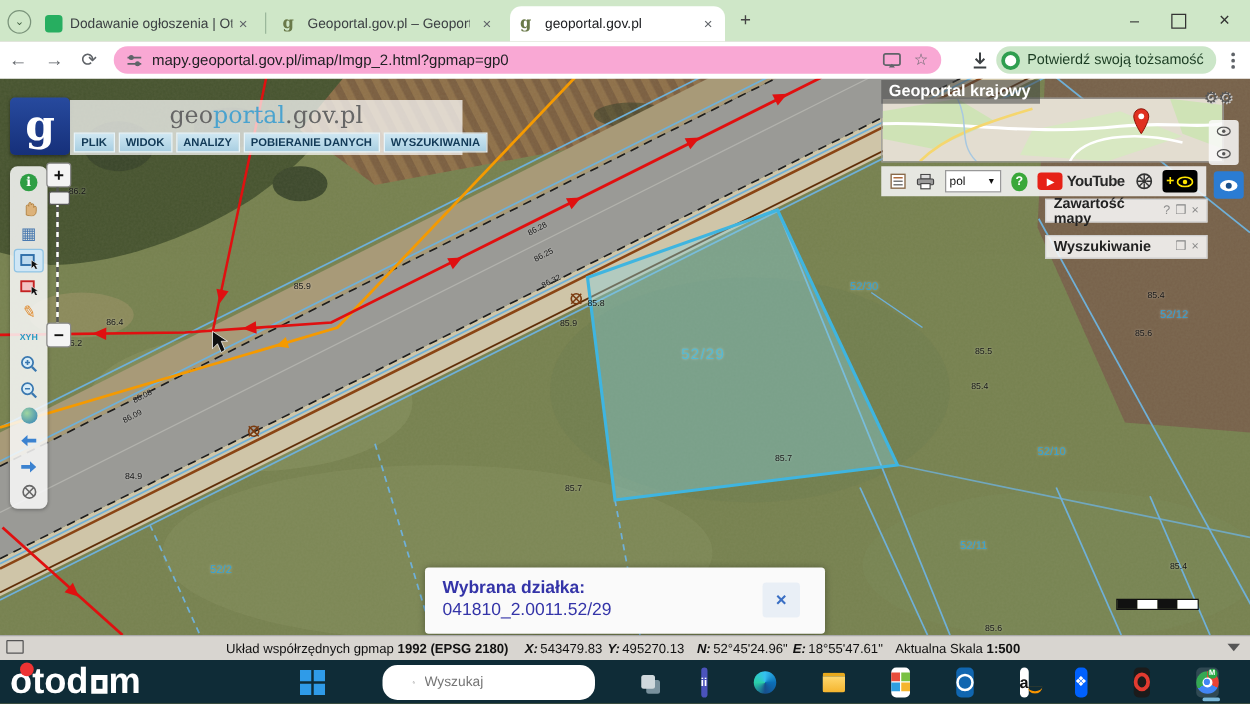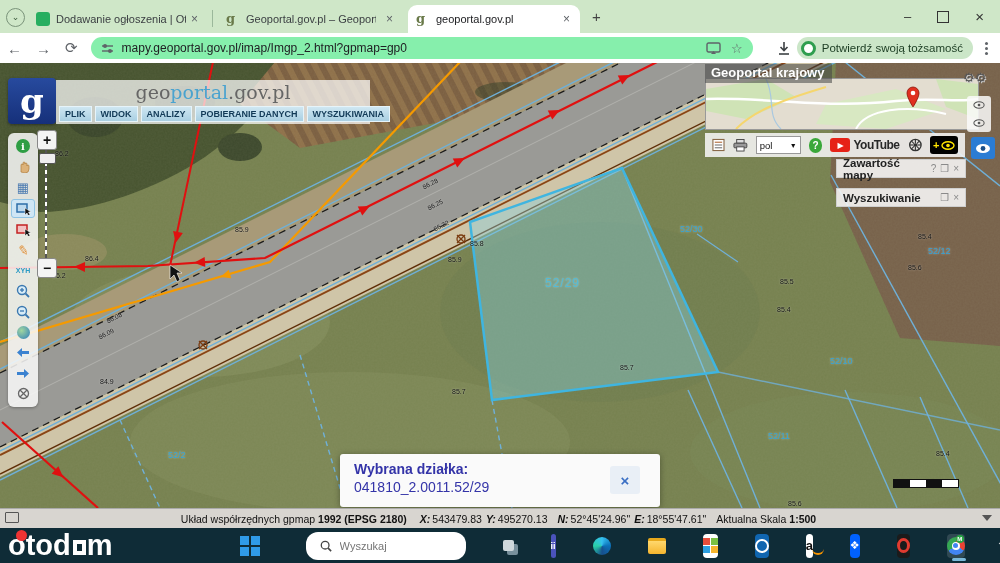--- a/index.html
+++ b/index.html
@@ -12,21 +12,21 @@
        padding:0 8px;font-size:11px;color:#3c4043;box-sizing:border-box;}
   .tab.inactive{background:transparent;}
   .tab.active{background:#fff;color:#202124;}
   .tab .tclose{margin-left:auto;color:#5f6368;font-size:12px;padding:0 2px;cursor:default;}
   .tab .title{white-space:nowrap;overflow:hidden;max-width:130px;margin-left:6px;}
   .favicon{width:14px;height:14px;border-radius:3px;flex:0 0 14px;}
   .tabdiv{top:10px;width:1px;height:17px;background:#9bb89b;}
   #winctrl{right:0;top:0;height:33px;display:flex;align-items:center;gap:26px;padding:0 16px;color:#333;}
   #toolbar{left:0;top:33px;width:1000px;height:30px;background:#ffffff;display:flex;align-items:center;}
   .navbtn{color:#5f6368;font-size:15px;margin:0 7px;}
-  #urlbar{height:22px;background:#86efac;border-radius:12px;flex:1;max-width:650px;
+  #urlbar{height:22px;background:#f9a8d4;border-radius:12px;flex:1;max-width:650px;
           display:flex;align-items:center;padding:0 10px;font-size:12px;color:#3c4043;margin-left:6px;}
   #urlbar .url{flex:1;margin-left:8px;color:#202124;}
   .pill{height:22px;background:#cbe6c8;border-radius:12px;display:flex;align-items:center;
         font-size:11.5px;color:#1b3c22;padding:0 10px 0 4px;margin:0 6px;}
   .ring{width:15px;height:15px;border-radius:50%;border:3px solid #2f9e4f;box-sizing:border-box;margin-right:6px;background:#fff;}
   .dots3{width:3px;height:3px;border-radius:50%;background:#5f6368;box-shadow:0 -5px 0 #5f6368,0 5px 0 #5f6368;margin:0 12px 0 6px;}
   
   #map{left:0;top:62px;width:1000px;height:446px;}
   .mlabel{position:absolute;font-size:7px;color:#161616;text-shadow:0 0 2px rgba(255,255,255,.5);}
   .mlabel.p{color:#2fa3dc;font-weight:normal;font-size:9px;opacity:.95;}
@@ -93,21 +93,21 @@
   #sbcaret{position:absolute;right:8px;top:515px;width:0;height:0;border-left:5px solid transparent;
            border-right:5px solid transparent;border-top:6px solid #555;}
   
   #taskbar{left:0;top:528px;width:1000px;height:35px;background:#0f2c37;display:flex;align-items:center;gap:32px;}
   #otodom{font-size:29px;font-weight:800;color:#fff;letter-spacing:0px;margin-left:8px;display:flex;align-items:center;}
   #otosq{width:13px;height:15px;border:4px solid #fff;box-sizing:border-box;margin:4px 1px 0 2px;}
   #brandbadge{position:absolute;left:16px;top:530px;width:11px;height:11px;border-radius:50%;background:#e33;}
   #startbtn{margin-left:95px;width:20px;height:20px;display:grid;grid-template-columns:9px 9px;grid-gap:2px;}
   #startbtn div{background:#2f9be8;width:9px;height:9px;}
   #tsearch{margin-left:14px;width:170px;height:28px;background:#fff;border-radius:12px;display:flex;
-           align-items:center;padding:0 14px;font-size:11px;color:#444;border:none;box-sizing:border-box;}
+           align-items:center;padding:0 24px;font-size:11px;color:#444;border:none;box-sizing:border-box;}
   #tsearch input{border:none;outline:none;font-size:11px;width:110px;margin-left:6px;color:#333;background:transparent;}
   .tico{width:24px;height:24px;margin-left:5px;border-radius:4px;display:flex;align-items:center;
         justify-content:center;font-size:12px;font-weight:bold;color:#fff;position:relative;}
   .tico.activeapp{background:rgba(255,255,255,.14);}
   .underline{position:absolute;bottom:-3px;left:5px;width:14px;height:3px;border-radius:2px;background:#7ab8d9;}
   #tray{margin-left:auto;display:flex;align-items:center;gap:10px;padding-right:10px;color:#e8e8e8;}
   #clock{font-size:10px;text-align:right;line-height:12px;color:#fff;}
 </style>
 </head>
 <body>

